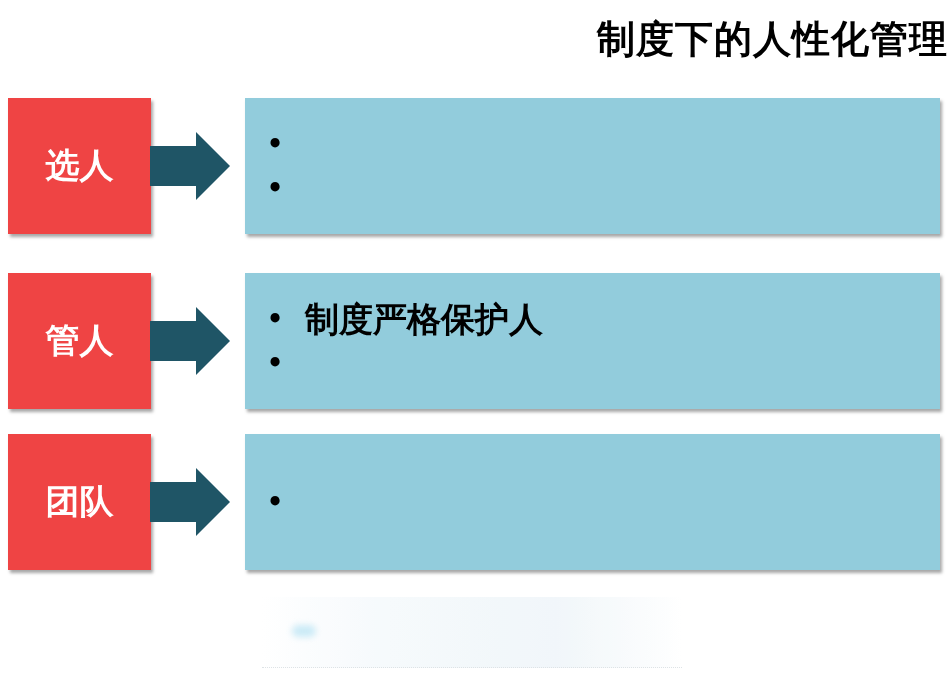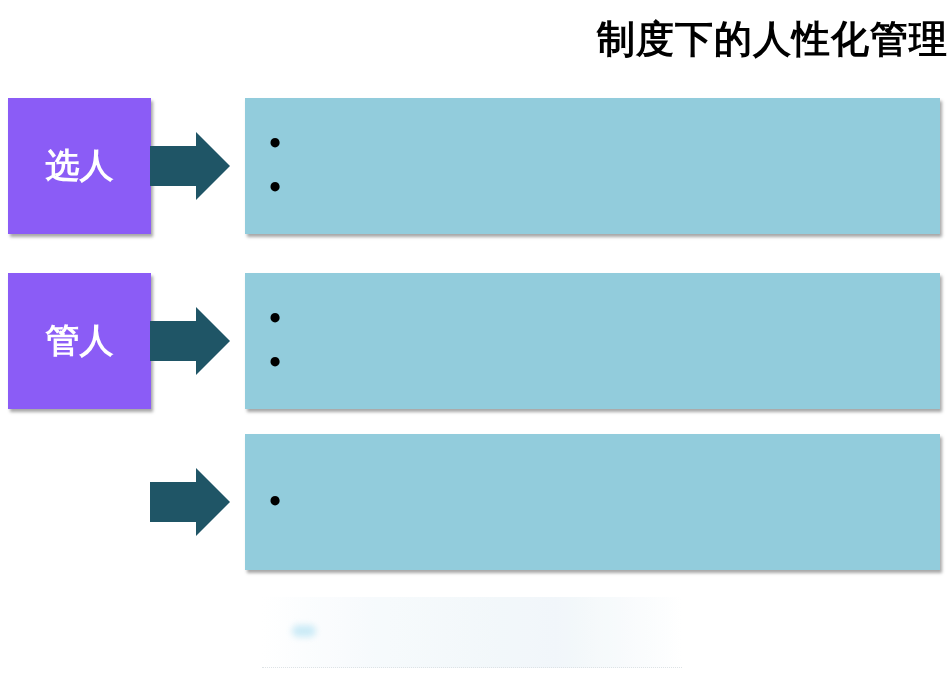--- a/index.html
+++ b/index.html
@@ -2,21 +2,21 @@
 <html><head>
 <meta charset="utf-8">
 <style>
   html, body { margin:0; padding:0; background:#ffffff; }
   body { width:948px; height:673px; position:relative; overflow:hidden;
          font-family:"DejaVu Sans","Liberation Sans",sans-serif; }
   .title { position:absolute; left:0; width:948px; top:14px; text-align:right;
            font-size:38px; font-weight:bold; color:#000; letter-spacing:1px; }
   .row { position:absolute; left:0; width:948px; height:138px; }
   .label-box { position:absolute; left:8px; top:0; width:143px; height:136px;
-               background:#8b5cf6; box-shadow:2px 3px 3px rgba(0,0,0,0.35);
+               background:#ef4444; box-shadow:2px 3px 3px rgba(0,0,0,0.35);
                display:flex; align-items:center; justify-content:center;
                color:#fff; font-weight:bold; font-size:34px; }
   .arrow { position:absolute; left:150px; top:0; width:80px; height:136px; }
   .content-box { position:absolute; left:245px; top:0; width:695px; height:136px;
                  background:#92ccdc; box-shadow:2px 3px 3px rgba(0,0,0,0.35);
                  display:flex; flex-direction:column; justify-content:center; }
   .bullet { display:flex; align-items:center; font-size:34px; font-weight:bold;
             color:#000; line-height:44px; }
   .bullet .dot { width:60px; text-align:center; font-size:26px; }
   .watermark { position:absolute; left:262px; top:597px; width:420px; height:70px;
@@ -50,28 +50,32 @@
 <div class="row" style="top:273px;border-radius:10px;">
   <div class="label-box">
     <span>管人</span>
   </div>
   <svg class="arrow" viewBox="0 0 80 136">
     <polygon points="0,48 46,48 46,34 80,68 46,102 46,88 0,88" fill="#1f5566"></polygon>
   </svg>
   <div class="content-box">
     <div class="bullet">
       <span class="dot">•</span>
+      <span>制度严格保护人</span>
     </div>
     <div class="bullet">
       <span class="dot">•</span>
     </div>
   </div>
 </div>
 
 <div class="row" style="top:434px;">
+  <div class="label-box">
+    <span>团队</span>
+  </div>
   <svg class="arrow" viewBox="0 0 80 136">
     <polygon points="0,48 46,48 46,34 80,68 46,102 46,88 0,88" fill="#1f5566"></polygon>
   </svg>
   <div class="content-box">
     <div class="bullet">
       <span class="dot">•</span>
     </div>
   </div>
 </div>
 

